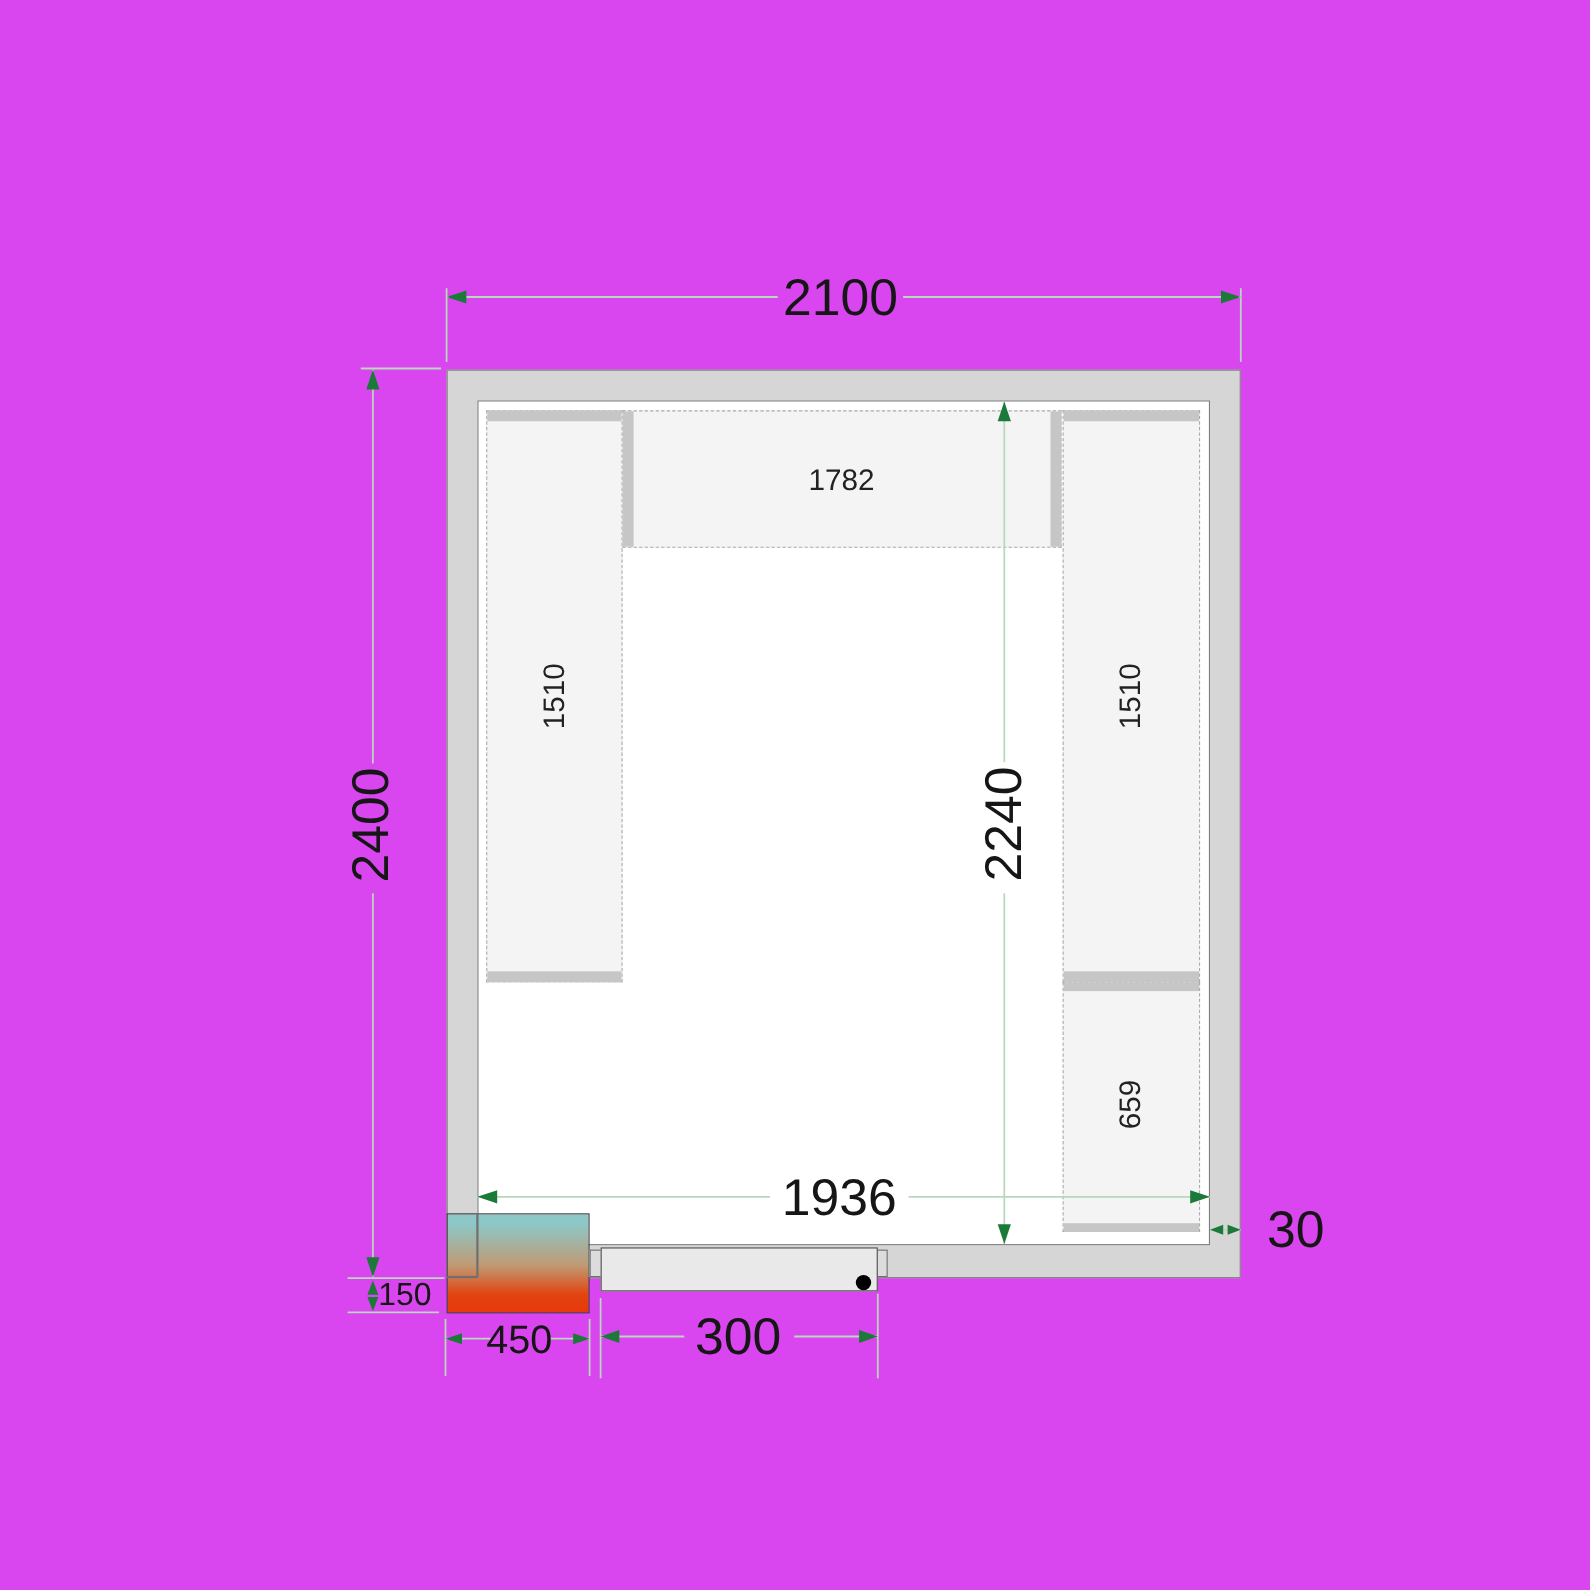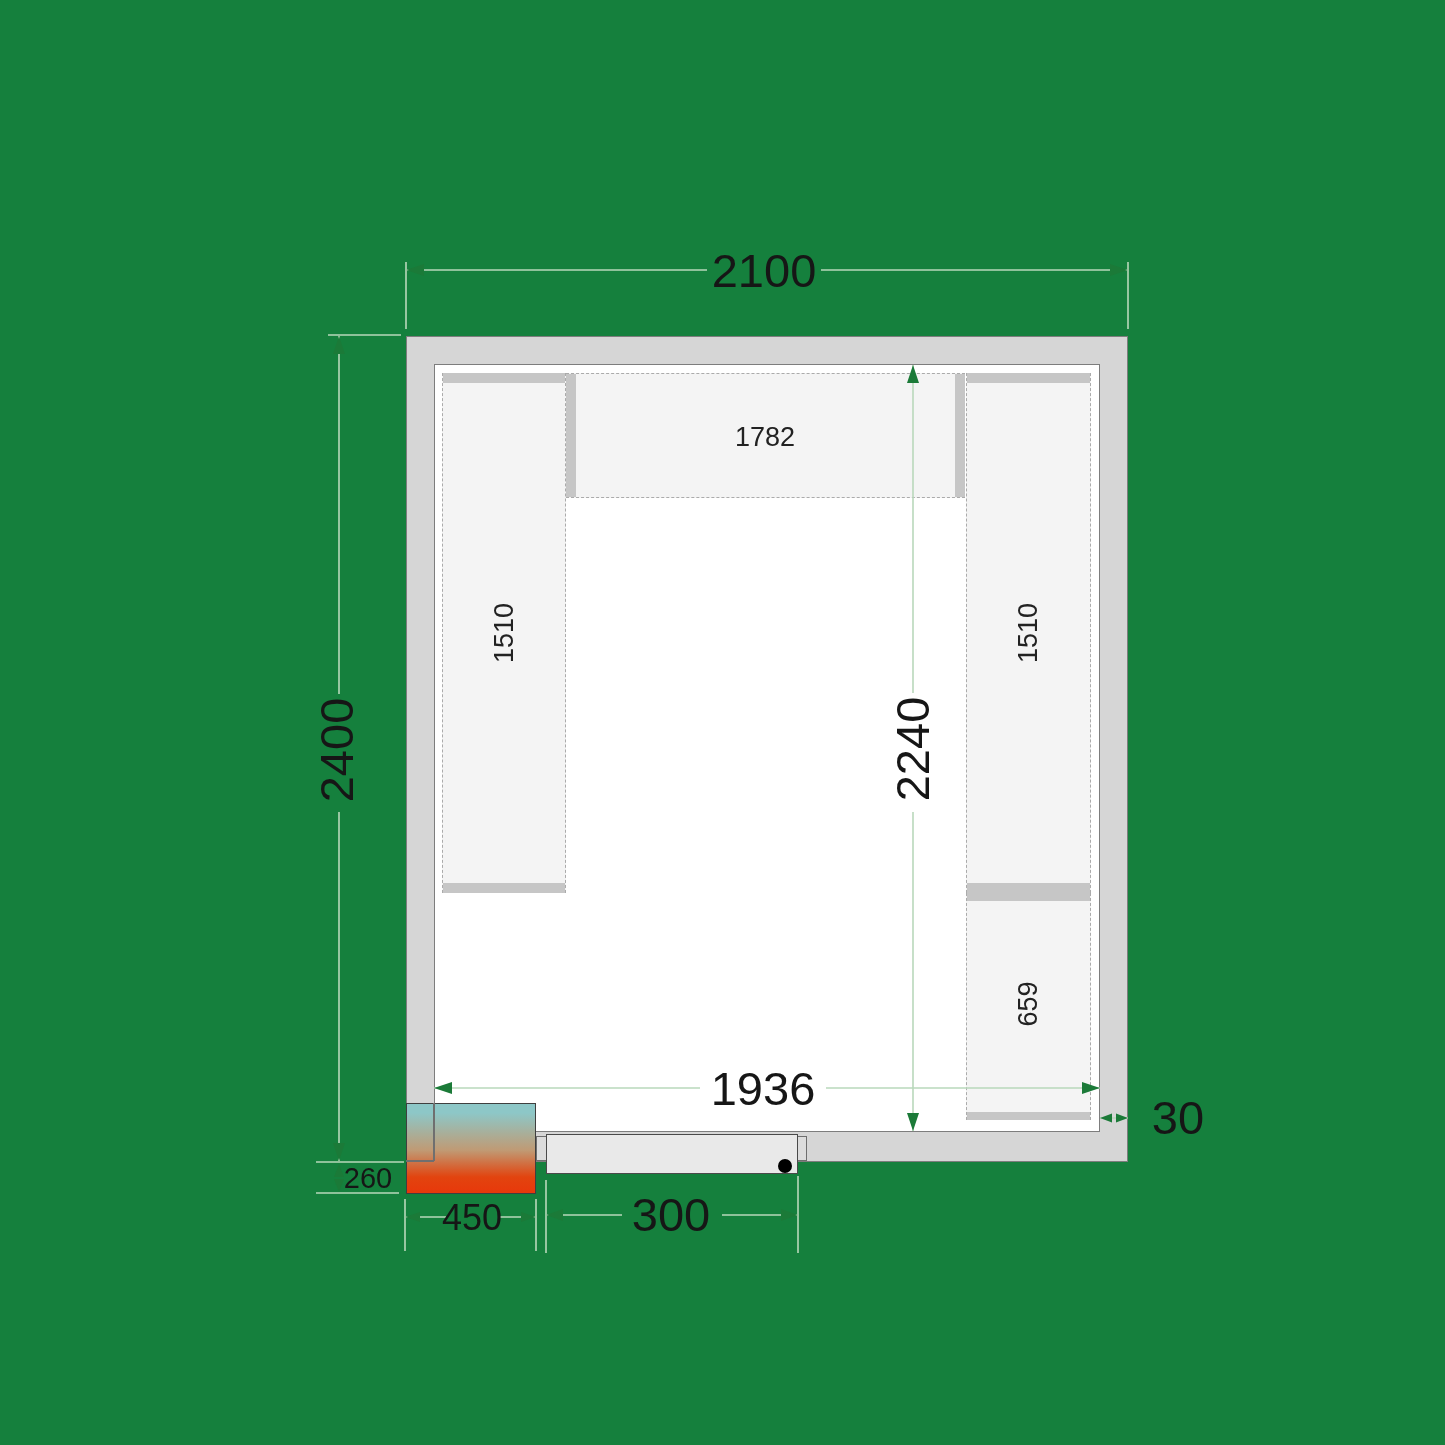--- a/index.html
+++ b/index.html
@@ -1,17 +1,17 @@
 <!DOCTYPE html>
 <html><head>
 <meta charset="utf-8">
 <style>
   html,body{margin:0;padding:0;background:#ffffff;}
   .canvas{
-    position:relative;width:1445px;height:1445px;background:#15803d;overflow:hidden;
+    position:relative;width:1445px;height:1445px;background:#d946ef;overflow:hidden;
     font-family:"Liberation Sans","DejaVu Sans",sans-serif;color:#111;
   }
   .abs{position:absolute;}
   
   .wall-outer{left:406px;top:336px;width:722px;height:826px;background:#d6d6d6;
     border:1.5px solid #7d7d7d;box-sizing:border-box;}
   .room-inner{left:434px;top:364px;width:666px;height:768px;background:#ffffff;
     border:1.5px solid #7d7d7d;box-sizing:border-box;}
   
   .shelf{background:#f4f4f4;border:1.5px dashed #ababab;box-sizing:border-box;}
@@ -135,20 +135,20 @@
     </g>
   </svg>
 
   <div class="dim-label fs-big" style="left:764px;top:270px;">2100</div>
   <div class="dim-label fs-big rot" style="left:336px;top:750px;">2400</div>
   <div class="dim-label fs-big rot" style="left:912px;top:749px;">2240</div>
   <div class="dim-label fs-big" style="left:763px;top:1088px;">1936</div>
   <div class="dim-label fs-big" style="left:1178px;top:1117px;">30</div>
   <div class="dim-label fs-big" style="left:671px;top:1214px;">300</div>
   <div class="dim-label fs-mid" style="left:472px;top:1218px;">450</div>
-  <div class="dim-label fs-sml" style="left:368px;top:1178px;">260</div>
+  <div class="dim-label fs-sml" style="left:368px;top:1178px;">150</div>
 
   <div class="dim-label fs-shelf" style="left:765px;top:437px;">1782</div>
   <div class="dim-label fs-shelf rot" style="left:504px;top:633px;">1510</div>
   <div class="dim-label fs-shelf rot" style="left:1028px;top:633px;">1510</div>
   <div class="dim-label fs-shelf rot" style="left:1028px;top:1004px;">659</div>
 
 </div>
 
 </body></html>

